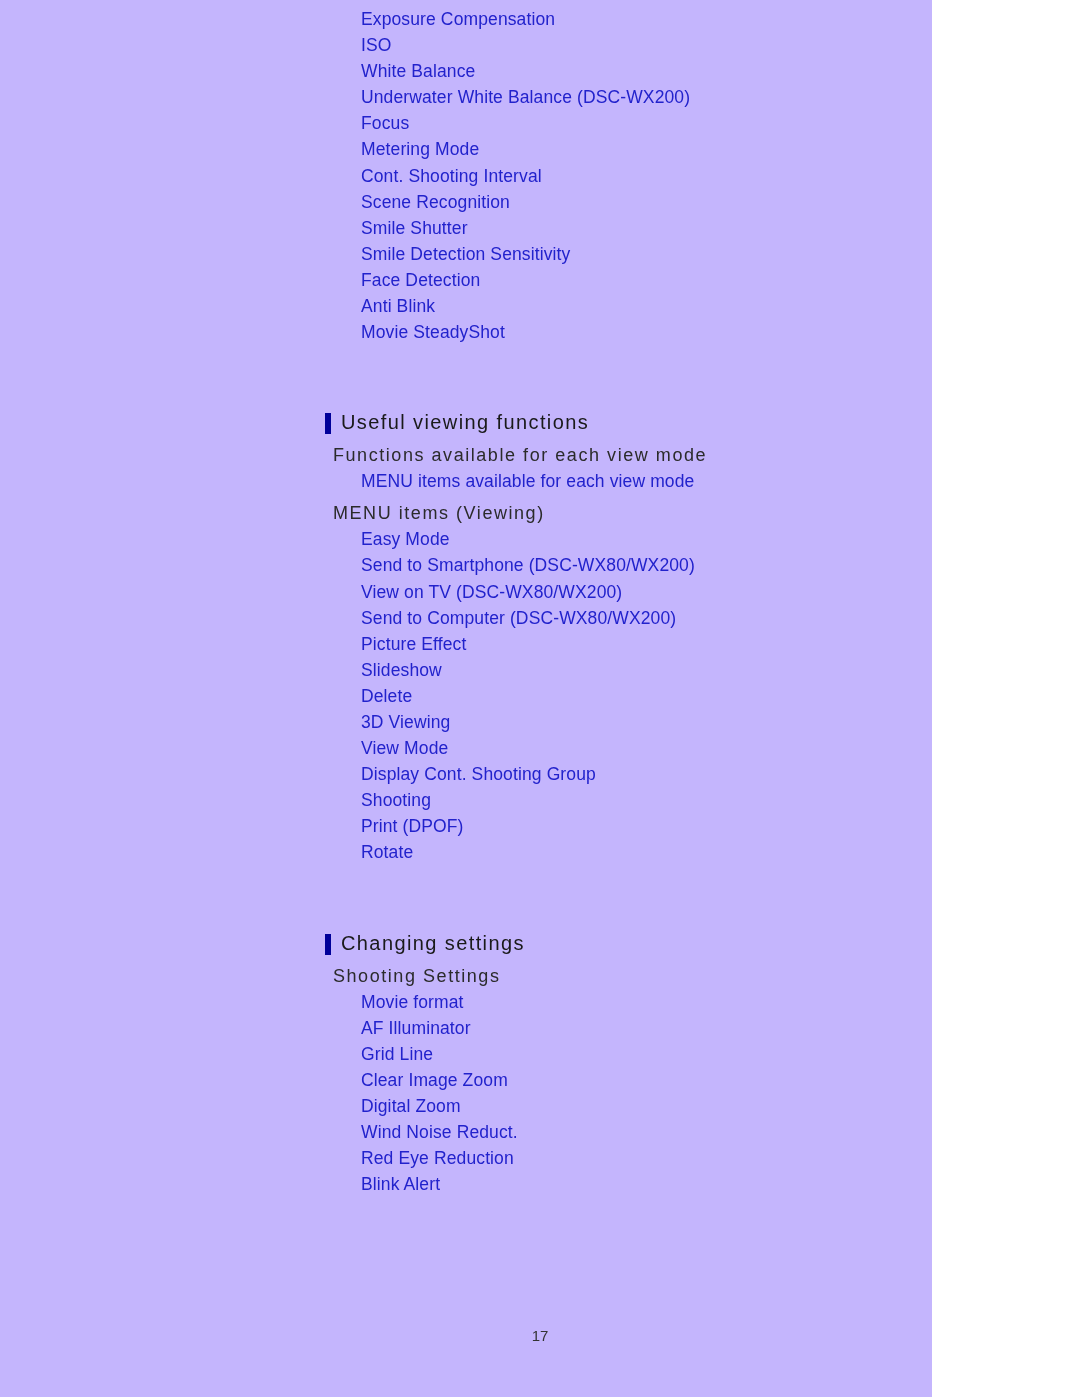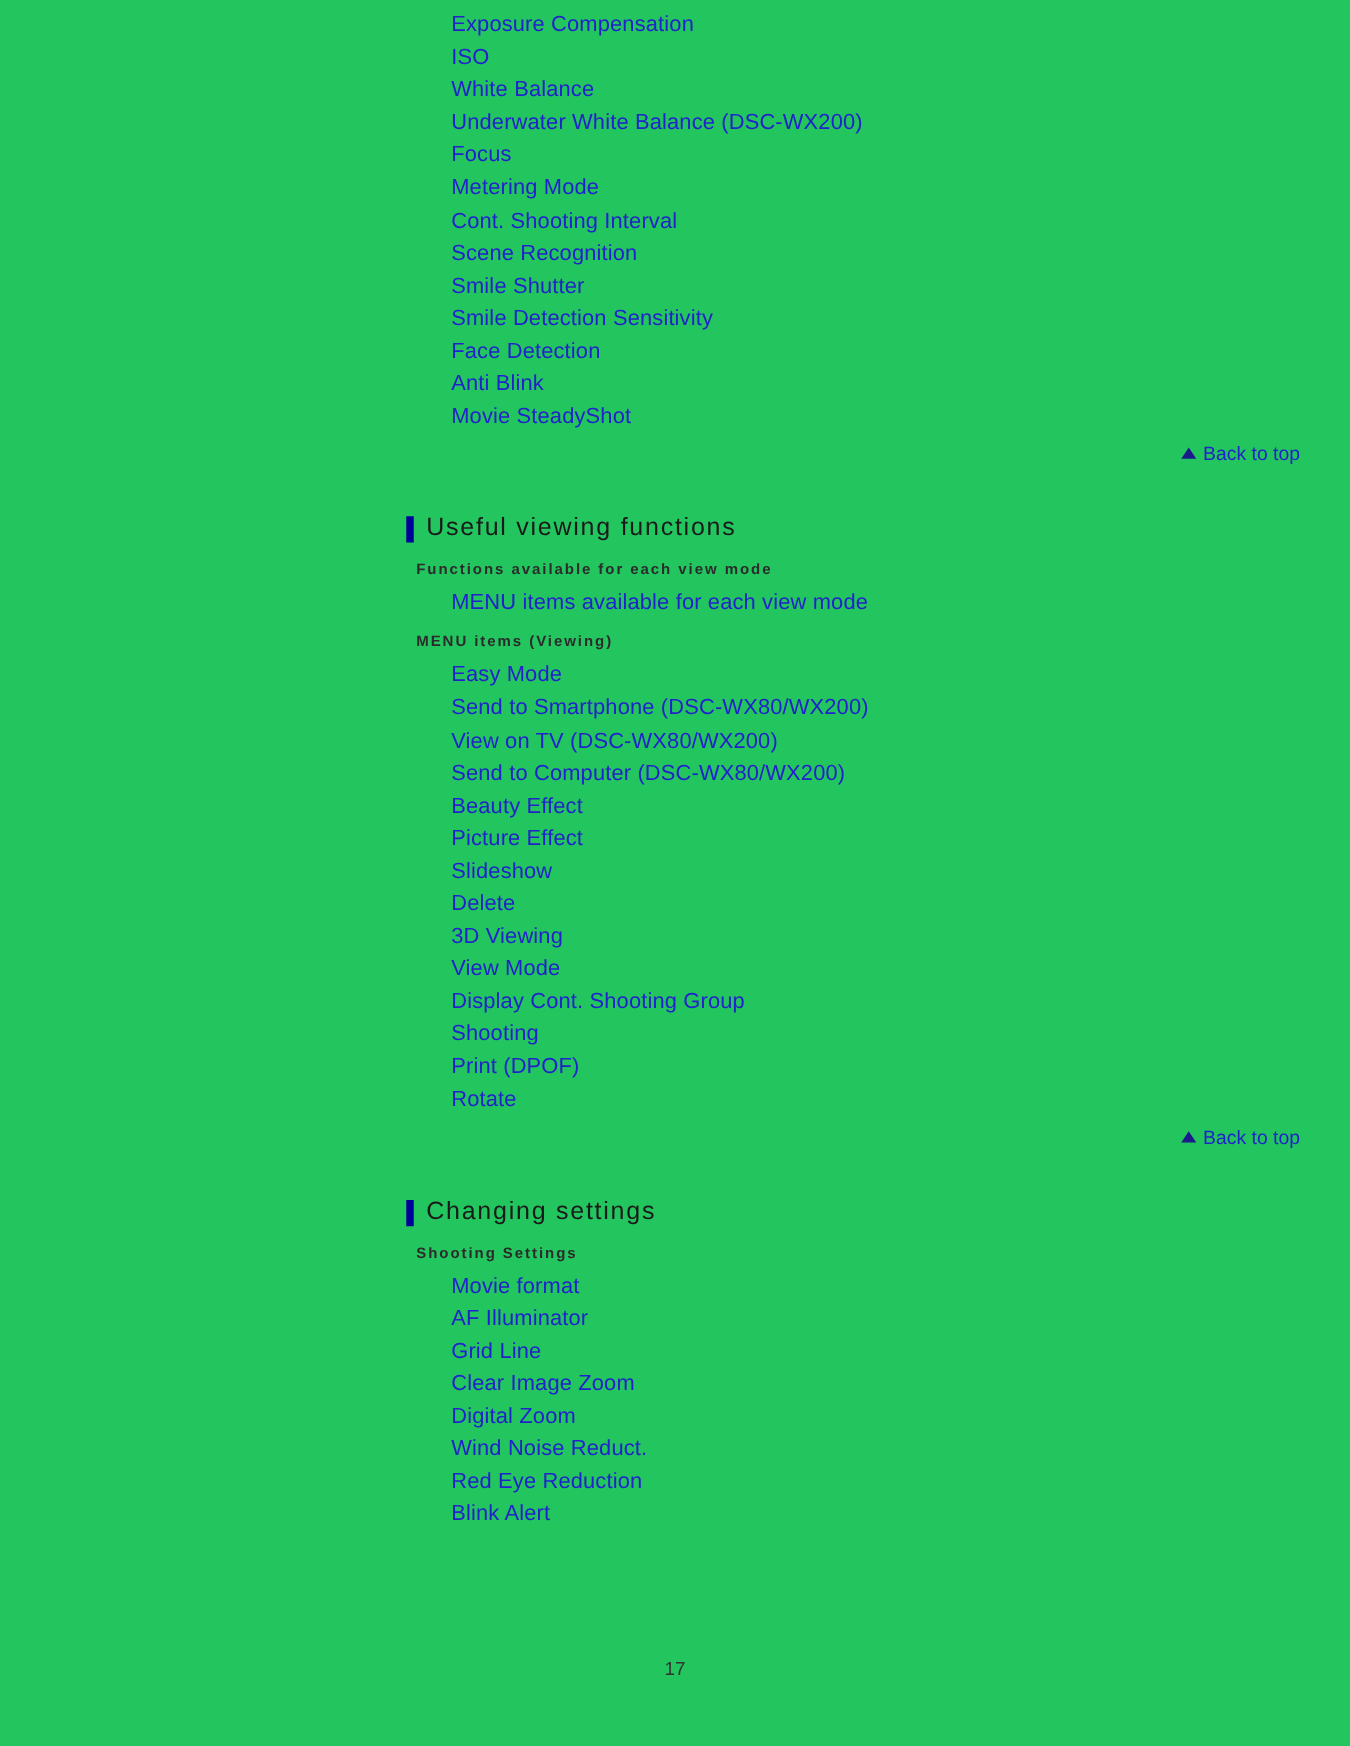--- a/index.html
+++ b/index.html
@@ -10,24 +10,24 @@
   body {
     width: 1080px;
     height: 1397px;
     position: relative;
     font-family: "Liberation Sans", sans-serif;
     -webkit-font-smoothing: antialiased;
   }
 
   .page {
     position: relative;
-    width: 1080px;
+    width: 932px;
     height: 1397px;
     box-sizing: border-box;
-    background: #22c55e;
+    background: #c4b5fd;
     overflow: hidden;
   }
 
   
   .content {
     position: absolute;
     left: 325px;
     top: 0;
     width: 735px;
   }
@@ -98,25 +98,25 @@
     line-height: 24px;
     color: #1a1a1a;
     letter-spacing: 1.4px;
     font-weight: normal;
   }
 
   
   .sub-heading {
     margin: 0;
     padding-left: 8px;
-    font-size: 12px;
+    font-size: 18px;
     line-height: 26px;
     color: #2b2b2b;
     letter-spacing: 1.55px;
-    font-weight: bold;
+    font-weight: normal;
     white-space: nowrap;
   }
 
   
   .sp-a { height: 36px; }
   .sp-b { height: 9px; }
   .sp-c { height: 8px; }
   .sp-e { height: 6px; }
 
   
@@ -210,23 +210,20 @@
         <li>
           <a href="#" class="doc-link">Send to Smartphone (DSC-WX80/WX200)</a>
         </li>
         <li>
           <a href="#" class="doc-link">View on TV (DSC-WX80/WX200)</a>
         </li>
         <li>
           <a href="#" class="doc-link">Send to Computer (DSC-WX80/WX200)</a>
         </li>
         <li>
-          <a href="#" class="doc-link">Beauty Effect</a>
-        </li>
-        <li>
           <a href="#" class="doc-link">Picture Effect</a>
         </li>
         <li>
           <a href="#" class="doc-link">Slideshow</a>
         </li>
         <li>
           <a href="#" class="doc-link">Delete</a>
         </li>
         <li>
           <a href="#" class="doc-link">3D Viewing</a>

